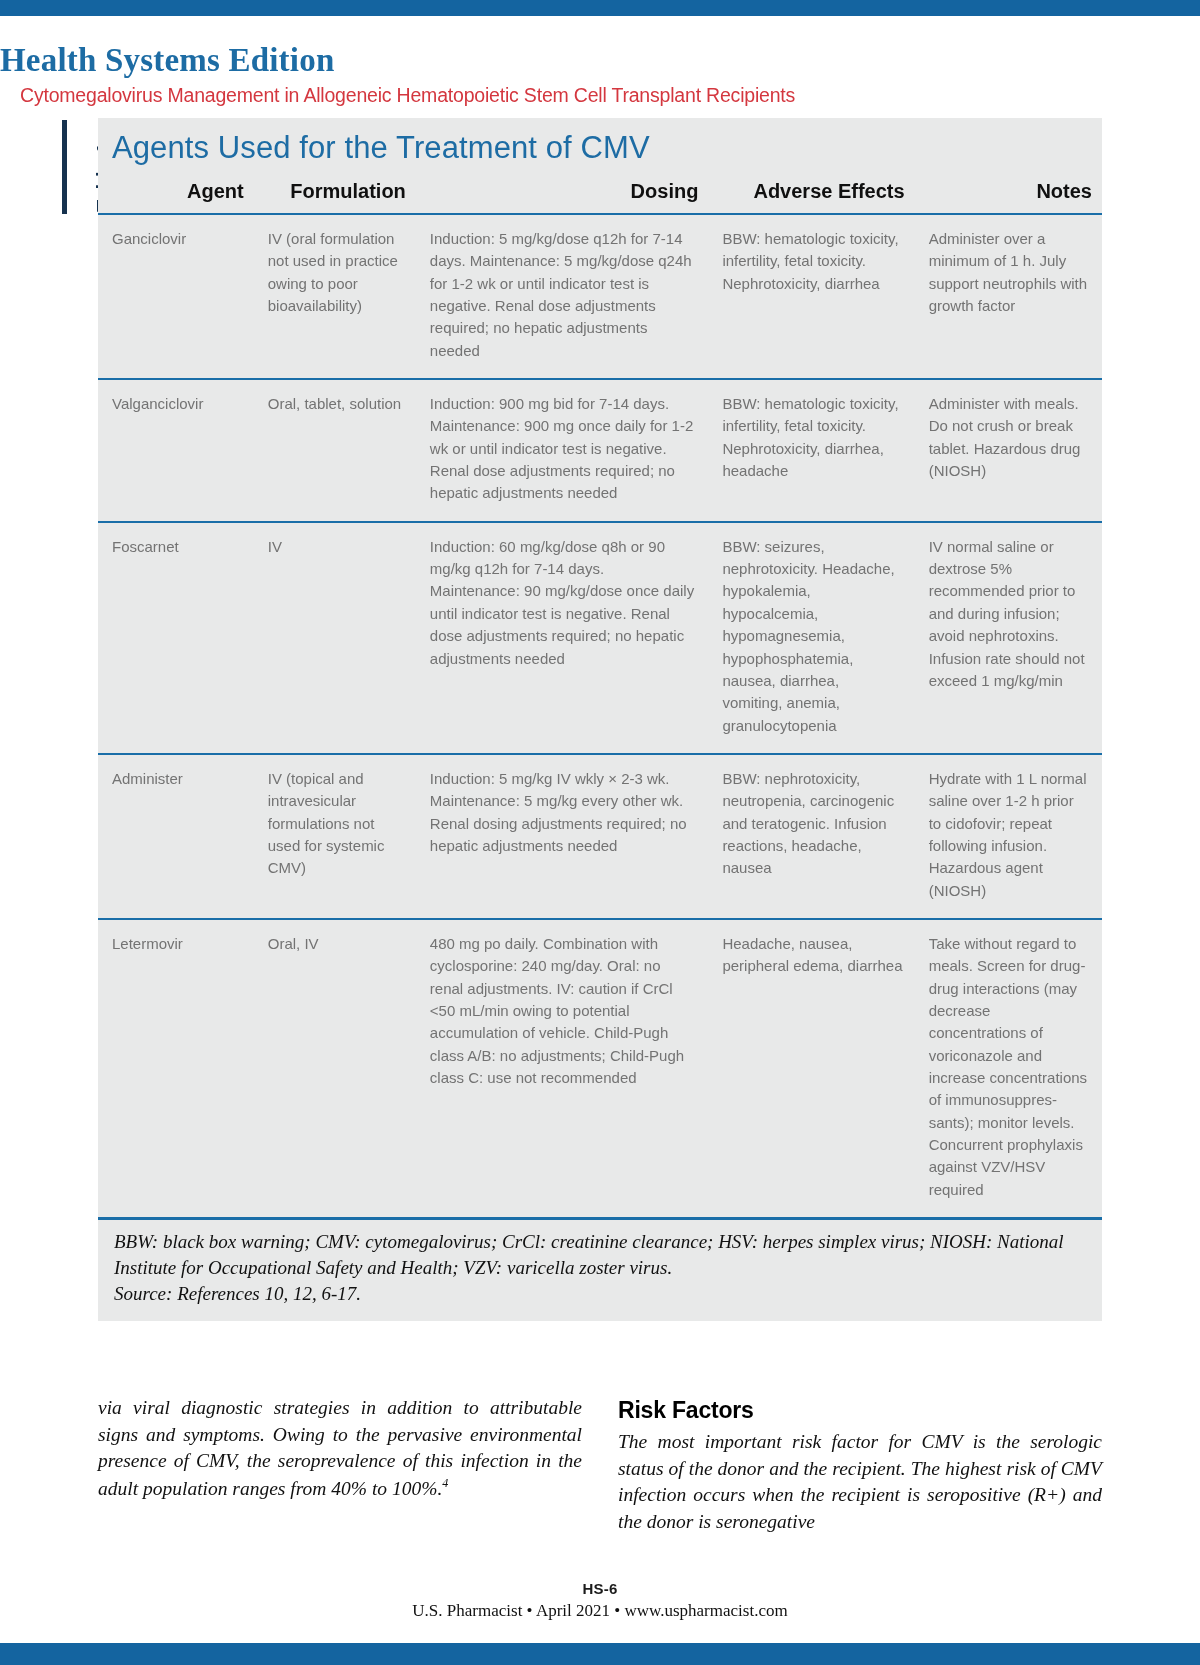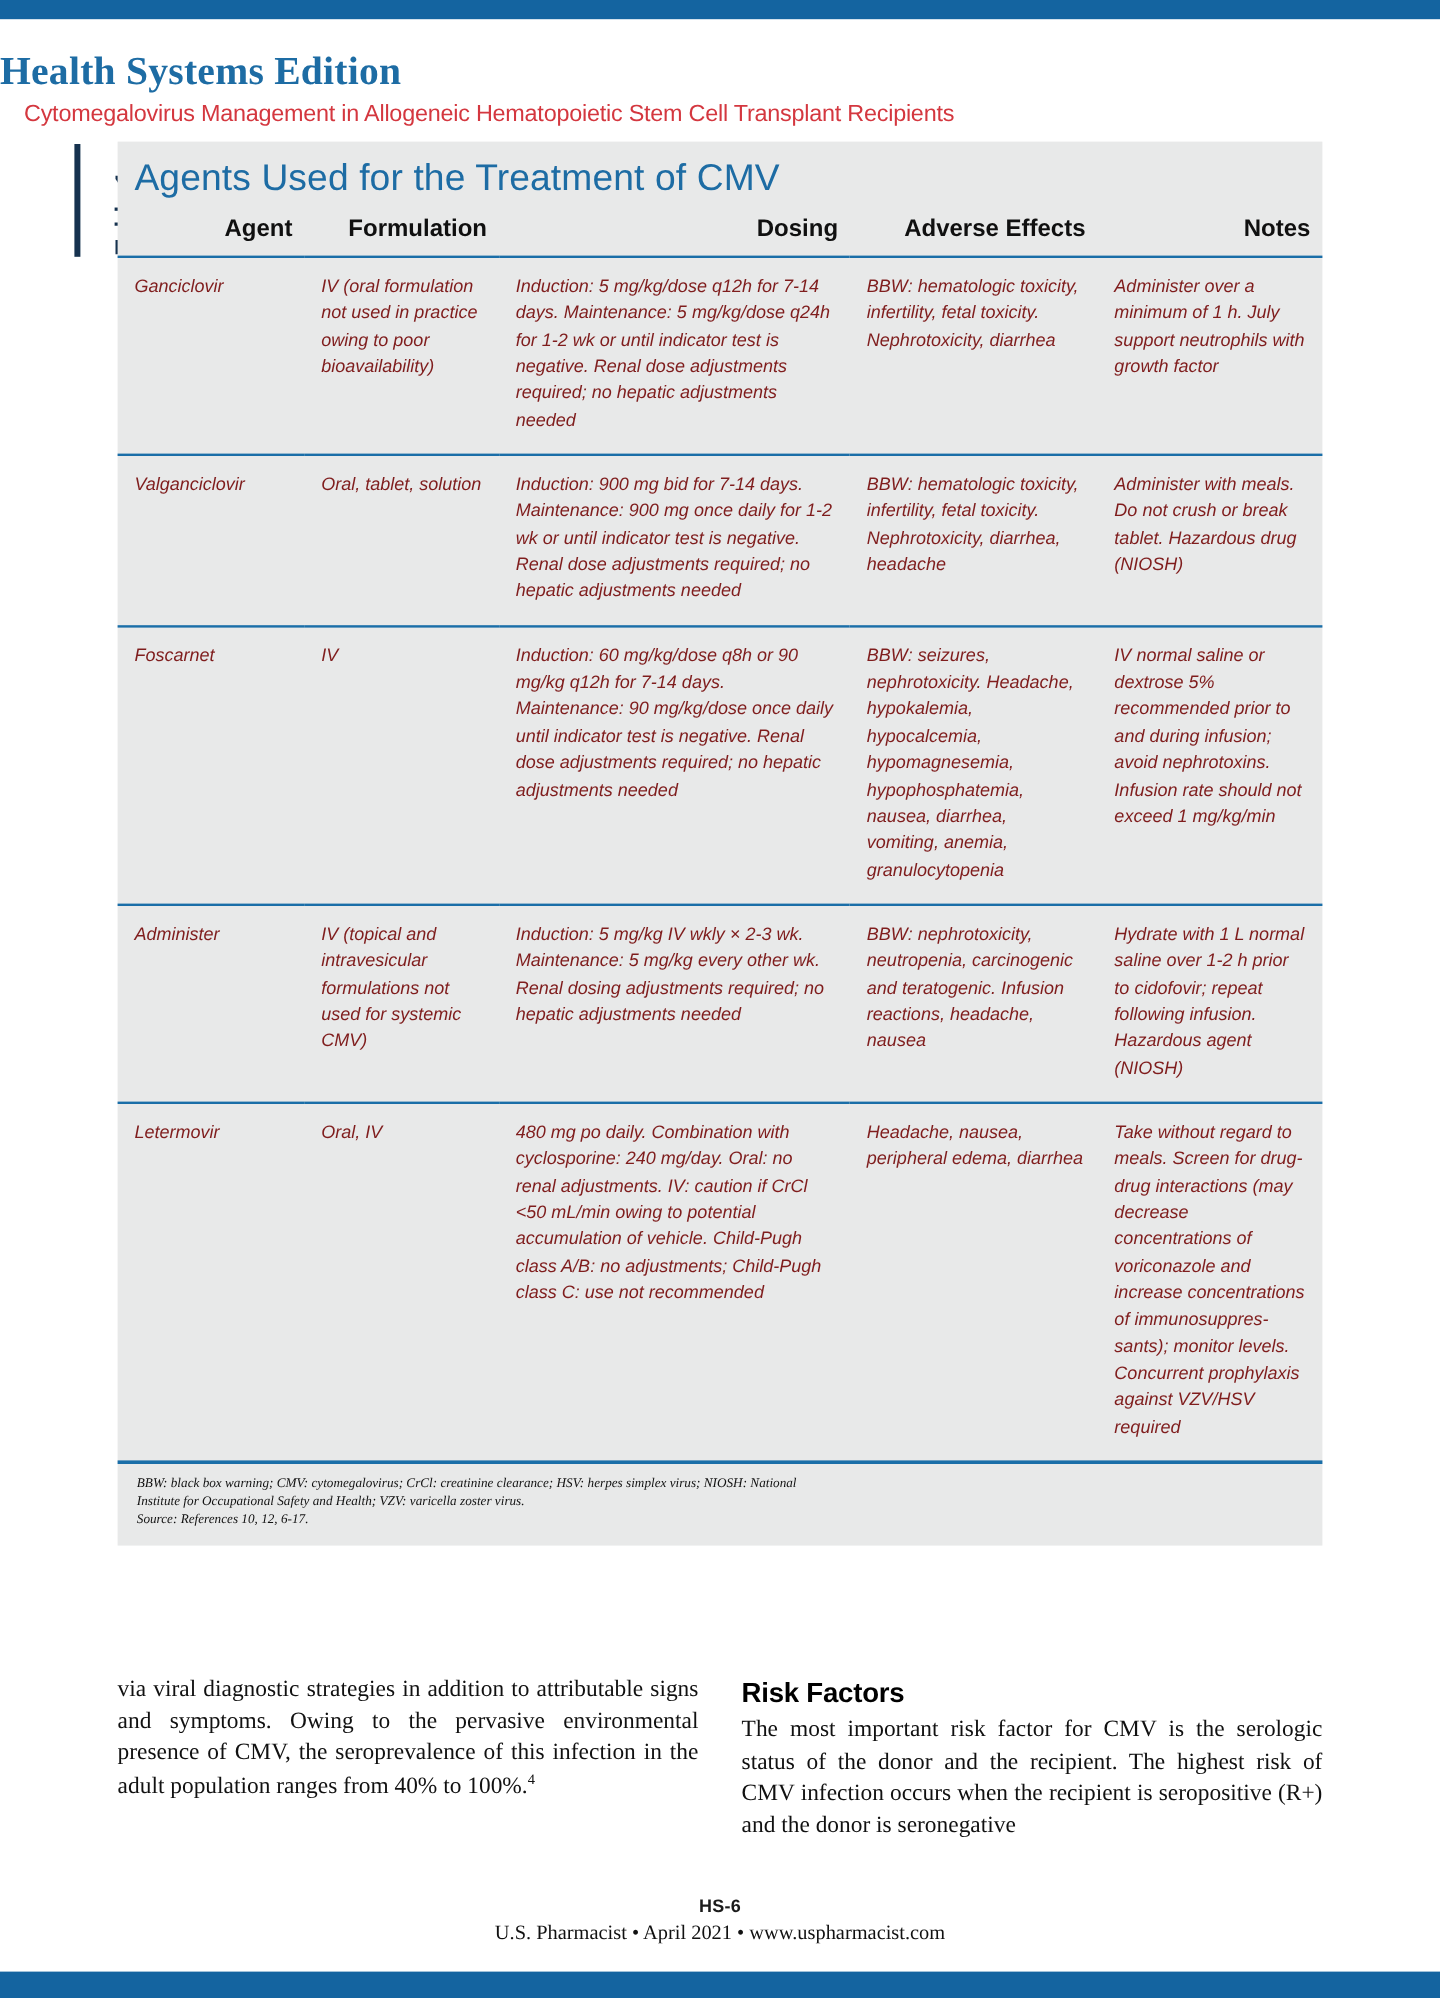--- a/index.html
+++ b/index.html
@@ -99,44 +99,43 @@
   table.agents th {
     text-align: right;
     font-size: 20px;
     font-weight: bold;
     color: #101010;
     padding: 8px 10px 10px 14px;
     vertical-align: bottom;
   }
   table.agents td {
     font-size: 15px;
-    color: #7f1d1d;
+    color: #737373;
     padding: 13px 12px 16px 14px;
     vertical-align: top;
     line-height: 1.49;
     border-top: 2.5px solid #1a6ea8;
-    font-style: italic;
   }
   table.agents tbody tr:first-child td {
     border-top: 2.5px solid #1a6ea8;
   }
   col.c-agent      { width: 148px; }
   col.c-form       { width: 154px; }
   col.c-dose       { width: 278px; }
   col.c-adverse    { width: 196px; }
   col.c-notes      { width: 178px; }
   .tbl-bottom-rule {
     height: 2.5px;
     background: #1a6ea8;
     margin: 0;
   }
   .footnote {
     font-family: "Liberation Serif", serif;
     font-style: italic;
-    font-size: 11px;
+    font-size: 19px;
     line-height: 1.38;
     color: #111;
     padding: 9px 16px 14px 16px;
   }
   .footnote div { white-space: nowrap; }
   
   .body-cols {
     position: absolute;
     left: 98px;
     top: 1395px;
@@ -146,21 +145,21 @@
   }
   .col {
     width: 484px;
     font-family: "Liberation Serif", serif;
     font-size: 19.5px;
     line-height: 1.36;
     color: #111;
     text-align: justify;
     hyphens: none;
   }
-  .col p { margin: 0; }
+  .col p { margin: 0; font-style: italic; }
   .sec-head {
     font-family: "Liberation Sans", sans-serif;
     font-weight: bold;
     font-size: 23px;
     color: #000;
     margin: 0 0 3px 0;
     letter-spacing: -0.2px;
   }
   sup { font-size: 0.62em; vertical-align: super; }
   

